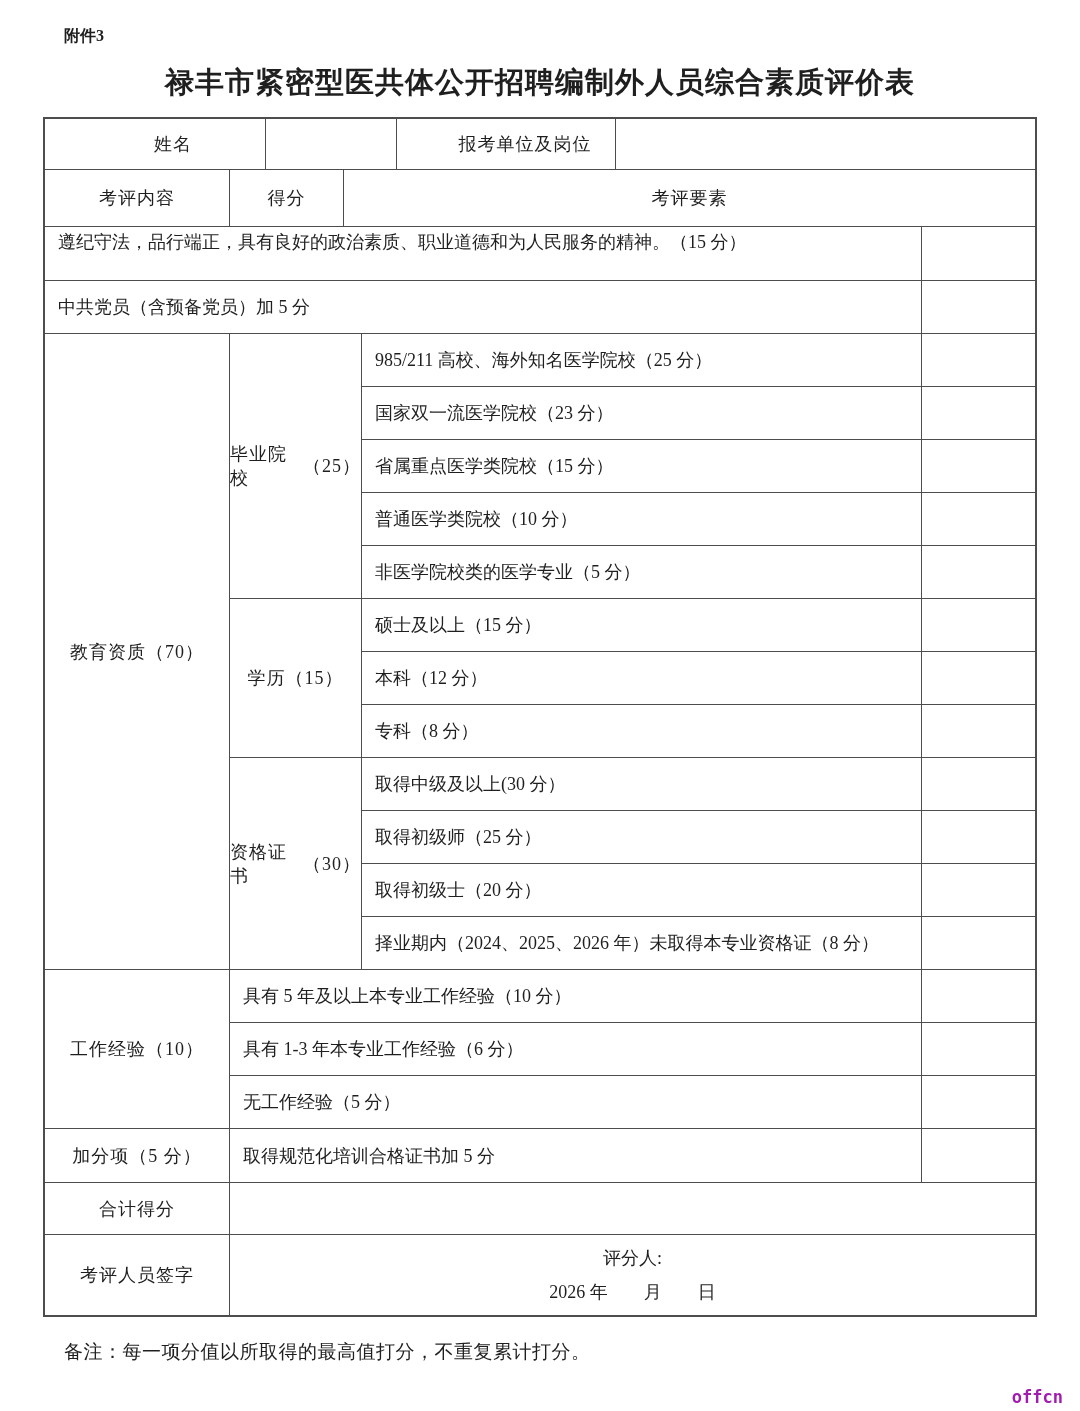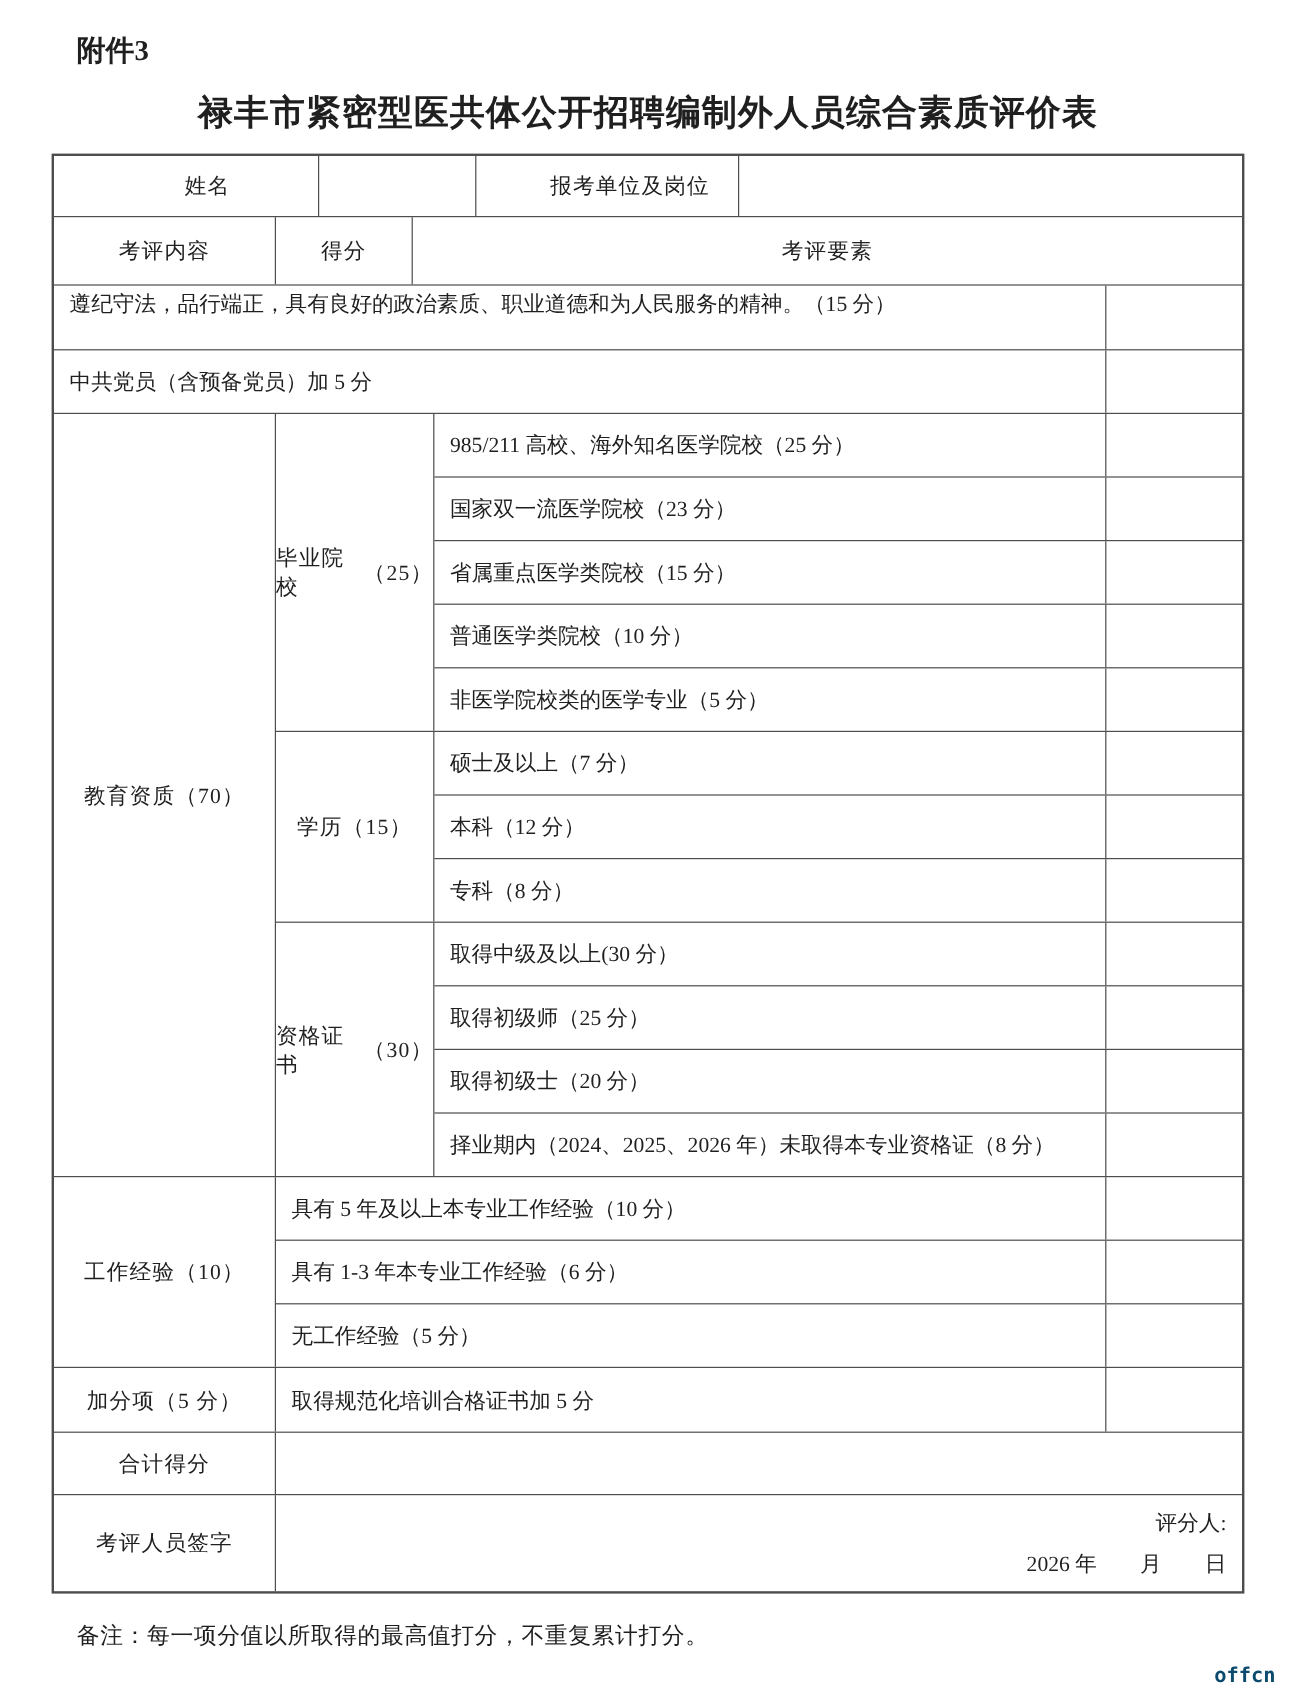--- a/index.html
+++ b/index.html
@@ -10,21 +10,21 @@
   body{
     width:1080px;height:1411px;
     background:#ffffff;
     color:var(--txt);
     font-family:"Liberation Serif","DejaVu Serif",serif;
     position:relative;
     overflow:hidden;
   }
   .attachment{
     padding:26px 0 0 64px;
-    font-size:24px;
+    font-size:16px;
     font-weight:bold;
   }
   .title{
     margin:16px 0 0 0;
     text-align:center;
     font-size:29px;
     font-weight:bold;
     letter-spacing:1px;
     font-family:Liberation Mono, monospace;
   }
@@ -46,34 +46,34 @@
   .cell{box-sizing:border-box;}
   .c1{width:184px;flex:none;}
   .c2{width:131px;flex:none;}
   .c3{width:219px;flex:none;padding-left:38px;}
   .score{width:114px;flex:none;}
   .grow{flex:1;min-width:0;}
   .lab{display:flex;align-items:center;justify-content:center;text-align:center;letter-spacing:1px;}
   .lab2{display:flex;flex-direction:row;align-items:center;justify-content:center;row-gap:30px;letter-spacing:1px;}
   .txt{display:flex;align-items:center;padding:0 13px;}
   .just{display:block;text-align:justify;text-align-last:left;line-height:24px;padding:3px 13px 0 13px;box-sizing:border-box;}
-  .sig{display:flex;flex-direction:column;justify-content:space-evenly;align-items:flex-end;padding:0 13px;}
+  .sig{display:flex;flex-direction:column;justify-content:space-evenly;align-items:center;padding:0 13px;}
   
   .h50{height:50px;margin-left:36px;} .h51{height:51px;} .h52{height:52px;} .h53{height:53px;}
   .h56{height:56px;} .h80{height:80px;}
   .note{
     margin:22px 0 0 64px;
     font-size:19px;
     letter-spacing:0.5px;
   }
   .watermark{
     position:absolute;
     right:17px;
     top:1387px;
-    color:#0c4a6e;
+    color:#a21caf;
     font-family:"DejaVu Sans Mono","Liberation Mono",monospace;
     font-weight:bold;
     font-size:17px;
   }
 </style>
 </head>
 <body>
 
 <div class="attachment">附件3</div>
 
@@ -140,21 +140,21 @@
         </div>
       </div>
 
       <div class="grp hsep">
         <div class="cell c2 lab2">
           <span>学历</span>
           <span>（15）</span>
         </div>
         <div class="col vsep">
           <div class="sr hsep h52">
-            <div class="cell grow txt">硕士及以上（7 分）</div>
+            <div class="cell grow txt">硕士及以上（15 分）</div>
             <div class="cell score"></div>
           </div>
           <div class="sr hsep h52">
             <div class="cell grow txt">本科（12 分）</div>
             <div class="cell score"></div>
           </div>
           <div class="sr hsep h52">
             <div class="cell grow txt">专科（8 分）</div>
             <div class="cell score"></div>
           </div>

